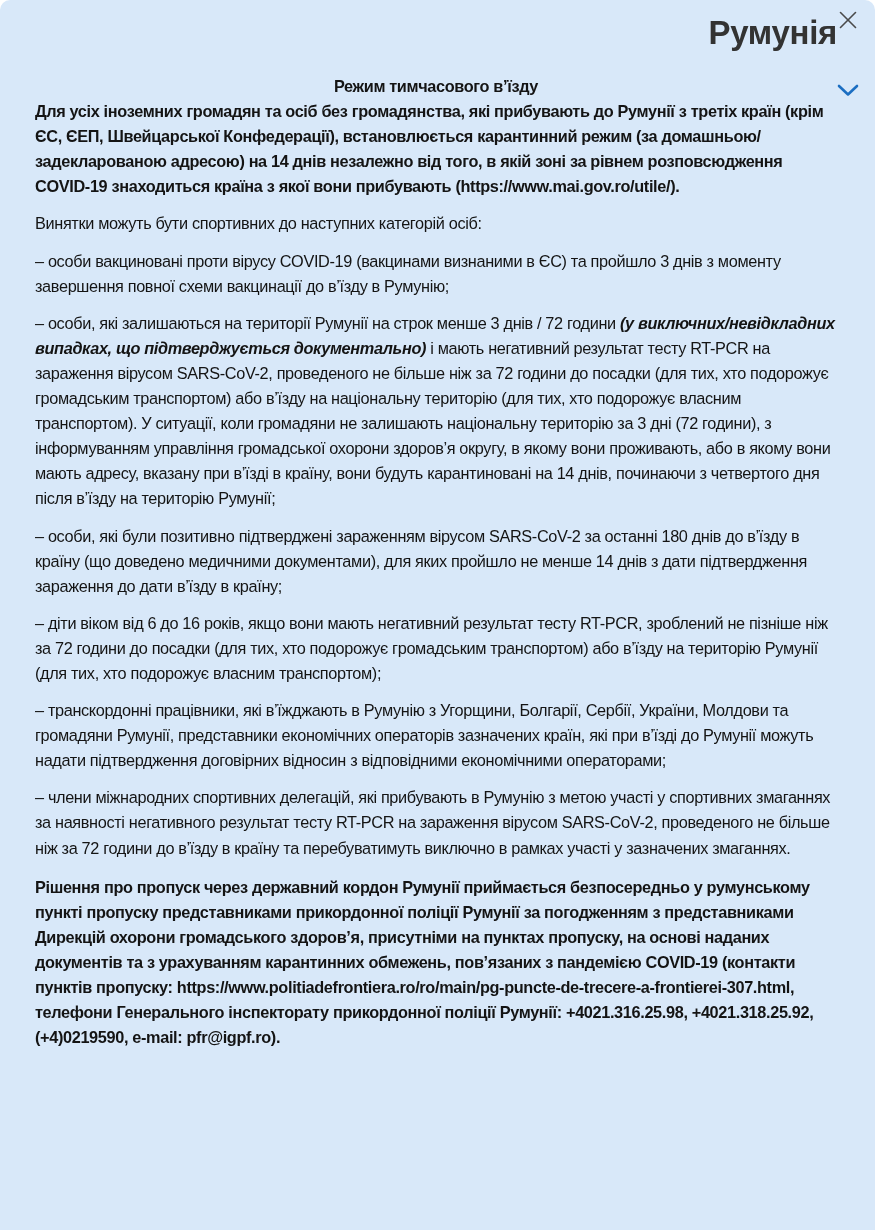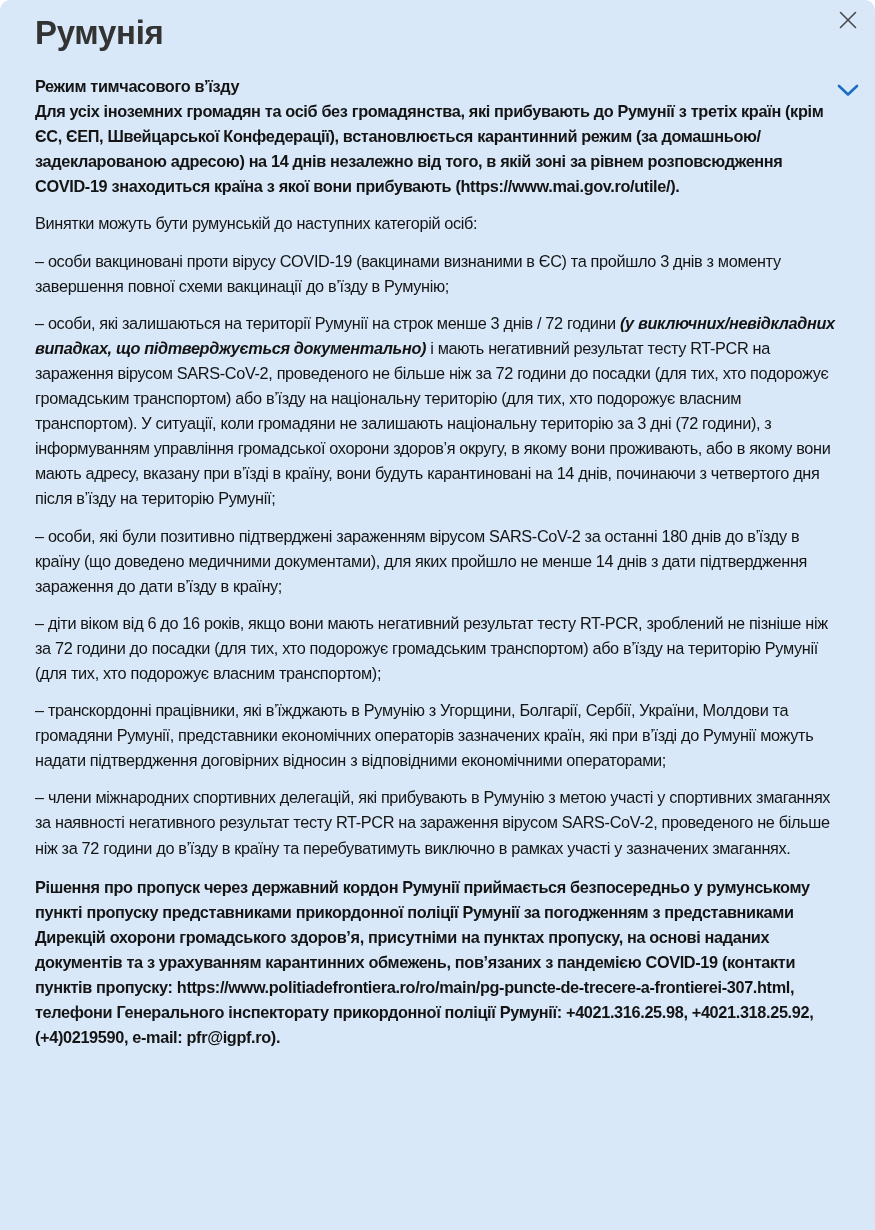--- a/index.html
+++ b/index.html
@@ -17,20 +17,21 @@
     padding: 12px 38px 20px 35px;
     color: #141414;
   }
   .panel-title {
     font-size: 33px;
     font-weight: 700;
     color: #333333;
     letter-spacing: -0.3px;
     margin-top: 2px;
     margin-bottom: 22px;
+    text-align: right;
   }
   .close-btn {
     position: absolute;
     top: 8px;
     right: 14px;
     width: 26px;
     height: 26px;
     background: transparent;
     border: none;
     cursor: pointer;
@@ -52,21 +53,21 @@
     justify-content: center;
   }
   .content {
     width: 100%;
     font-size: 16.3px;
     line-height: 1.54;
     letter-spacing: -0.35px;
   }
   .content p { margin-bottom: 12px; }
   .bold-block { font-weight: 700; }
-  .bold-block .block-heading { display: block; }
+  .bold-block .block-heading { display: block; text-align: center; }
   .em-run { font-weight: 700; font-style: italic; }
   .closing { font-weight: 700; margin-top: 14px; }
 </style>
 </head>
 <body>
 
 <div class="panel">
 
   <button class="close-btn" aria-label="close">
     <span>
@@ -87,21 +88,21 @@
     </span>
   </button>
 
   <div class="content">
 
     <p class="bold-block">
       <span class="block-heading">Режим тимчасового в’їзду</span>
       <span>Для усіх іноземних громадян та осіб без громадянства, які прибувають до Румунії з третіх країн (крім ЄС, ЄЕП, Швейцарської Конфедерації), встановлюється карантинний режим (за домашньою/задекларованою адресою) на 14 днів незалежно від того, в якій зоні за рівнем розповсюдження COVID-19 знаходиться країна з якої вони прибувають (https://www.mai.gov.ro/utile/).</span>
     </p>
 
-    <p>Винятки можуть бути румунській до наступних категорій осіб:</p>
+    <p>Винятки можуть бути спортивних до наступних категорій осіб:</p>
 
     <p><span>– особи вакциновані проти вірусу COVID-19 (вакцинами визнаними в ЄС) та пройшло 3 днів з моменту завершення повної схеми вакцинації до в’їзду в Румунію;</span></p>
 
     <p>
       <span>– особи, які залишаються на території Румунії на строк менше 3 днів / 72 години </span><span class="em-run">(у виключних/невідкладних випадках, що підтверджується документально)</span><span> і мають негативний результат тесту RT-PCR на зараження вірусом SARS-CoV-2, проведеного не більше ніж за 72 години до посадки (для тих, хто подорожує громадським транспортом) або в’їзду на національну територію (для тих, хто подорожує власним транспортом). У ситуації, коли громадяни не залишають національну територію за 3 дні (72 години), з інформуванням управління громадської охорони здоров’я округу, в якому вони проживають, або в якому вони мають адресу, вказану при в’їзді в країну, вони будуть карантиновані на 14 днів, починаючи з четвертого дня після в’їзду на територію Румунії;</span>
     </p>
 
     <p><span>– особи, які були позитивно підтверджені зараженням вірусом SARS-CoV-2 за останні 180 днів до в’їзду в країну (що доведено медичними документами), для яких пройшло не менше 14 днів з дати підтвердження зараження до дати в’їзду в країну;</span></p>
 
 

